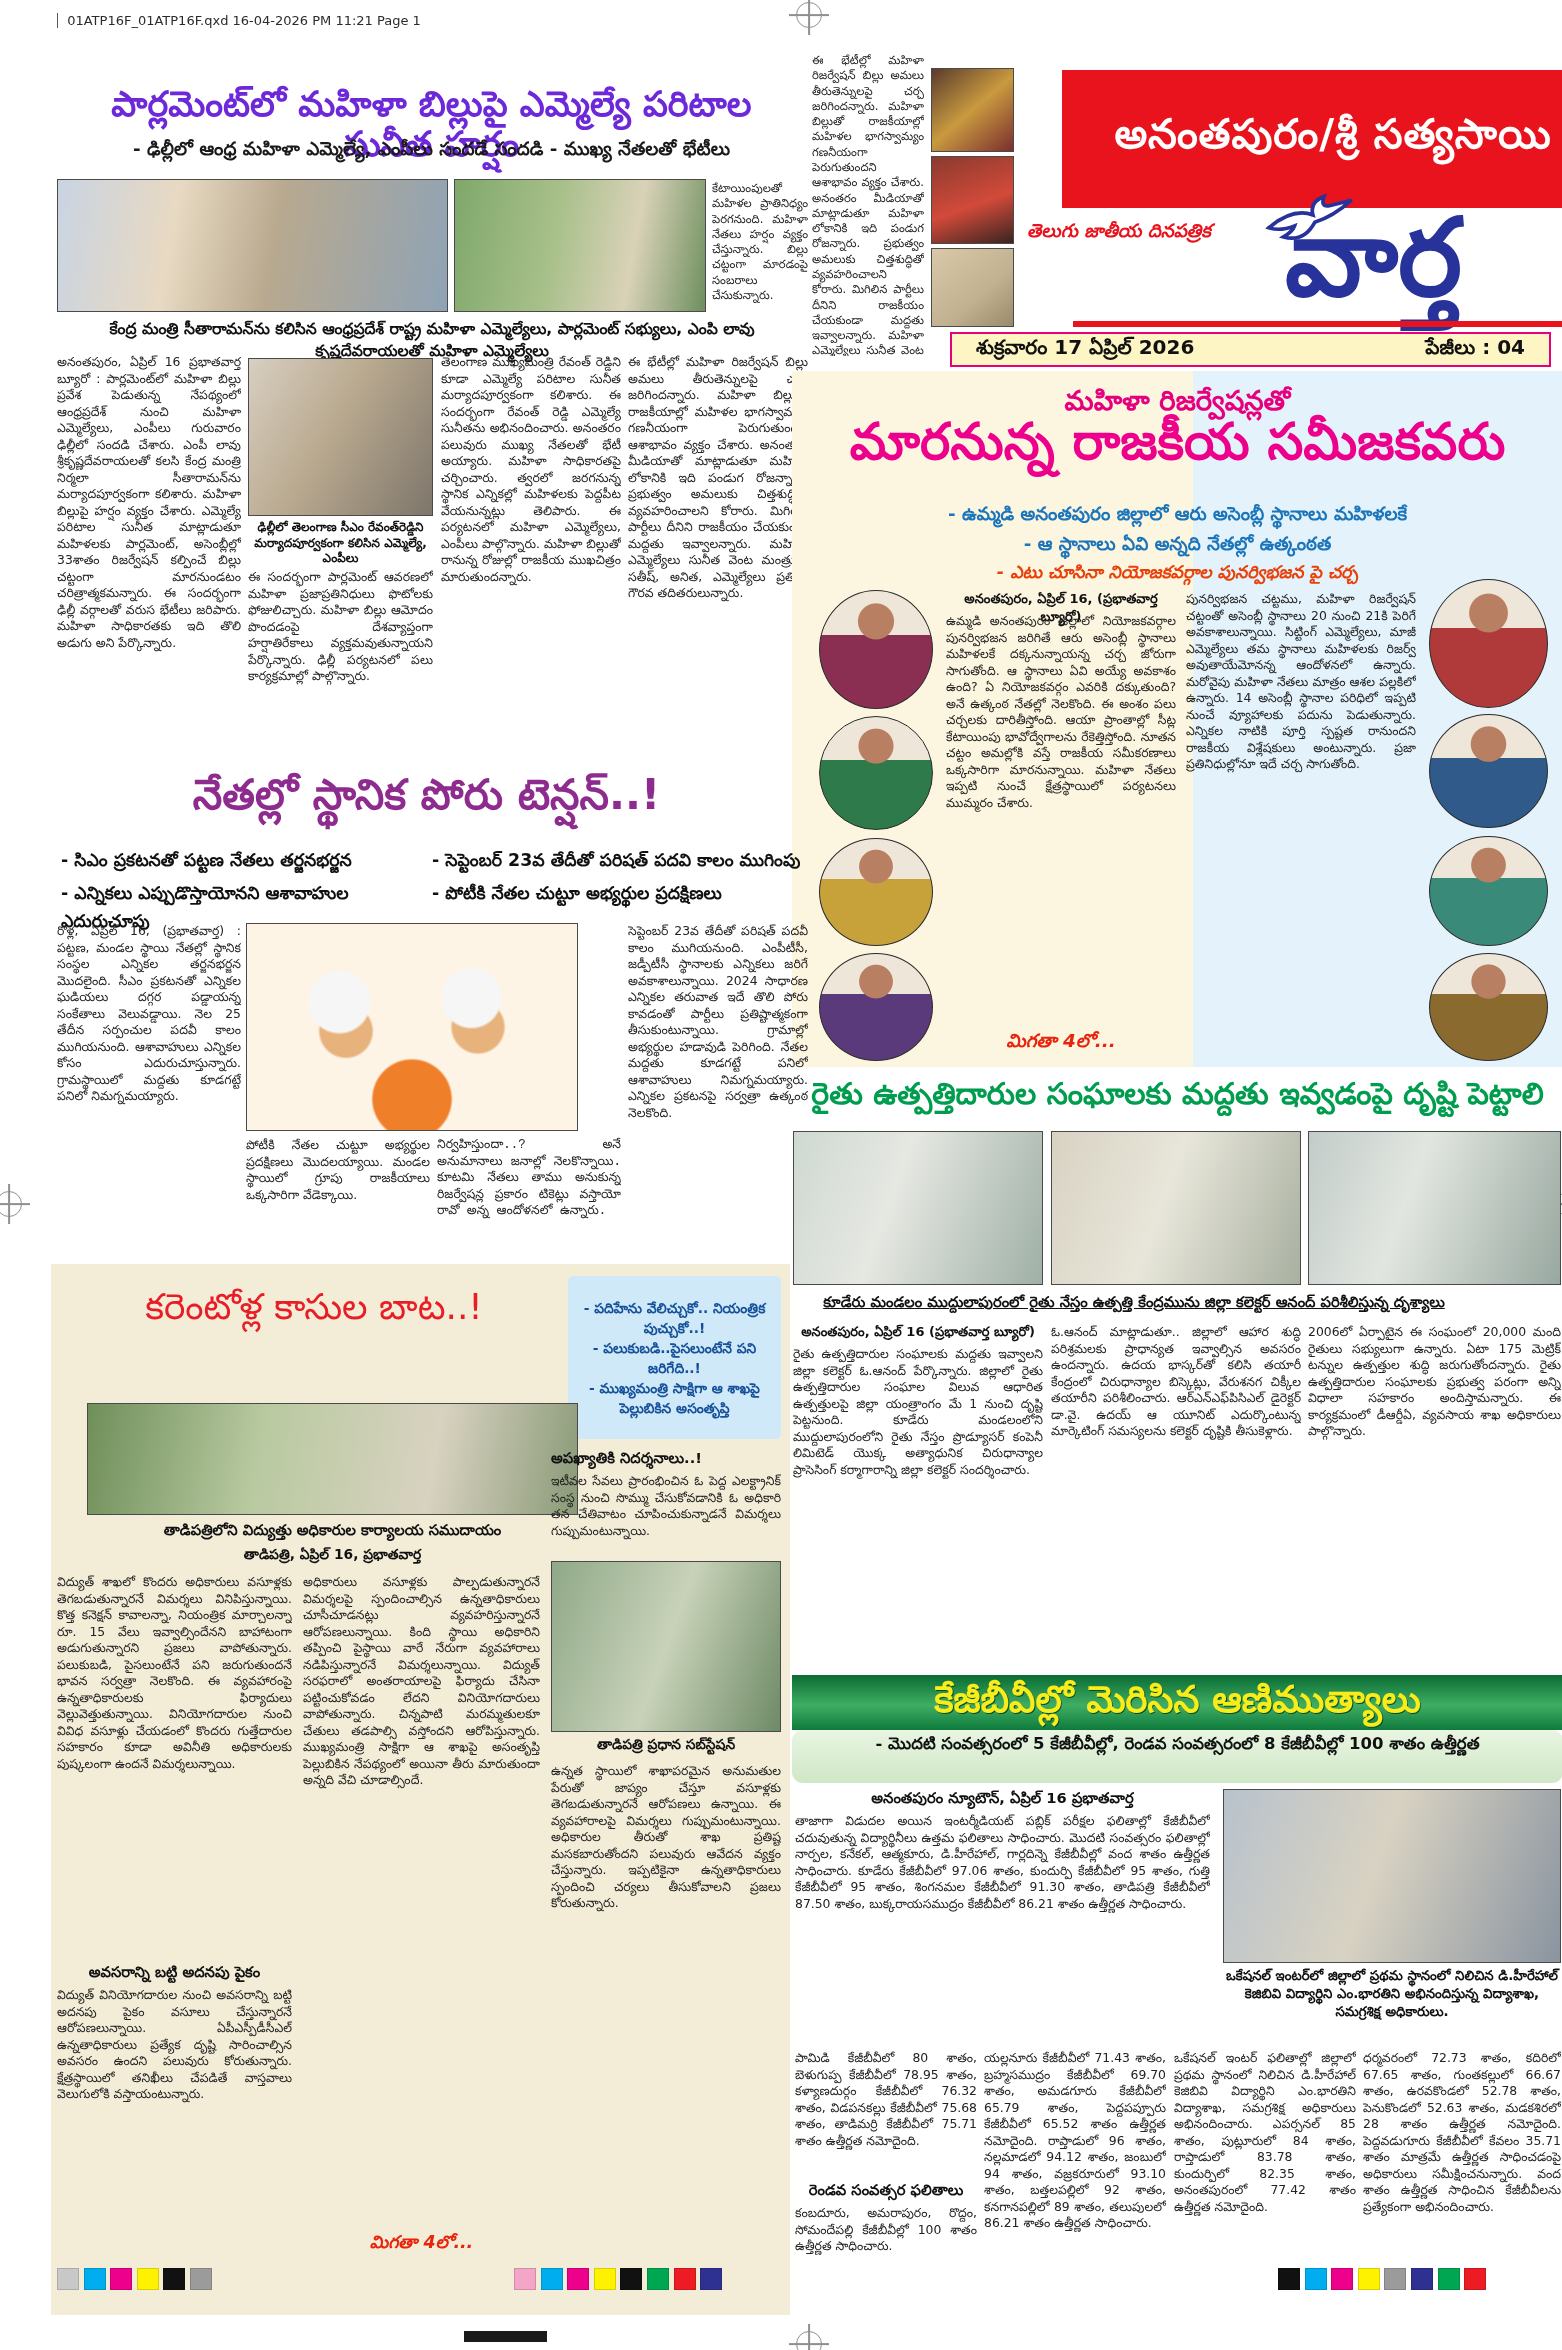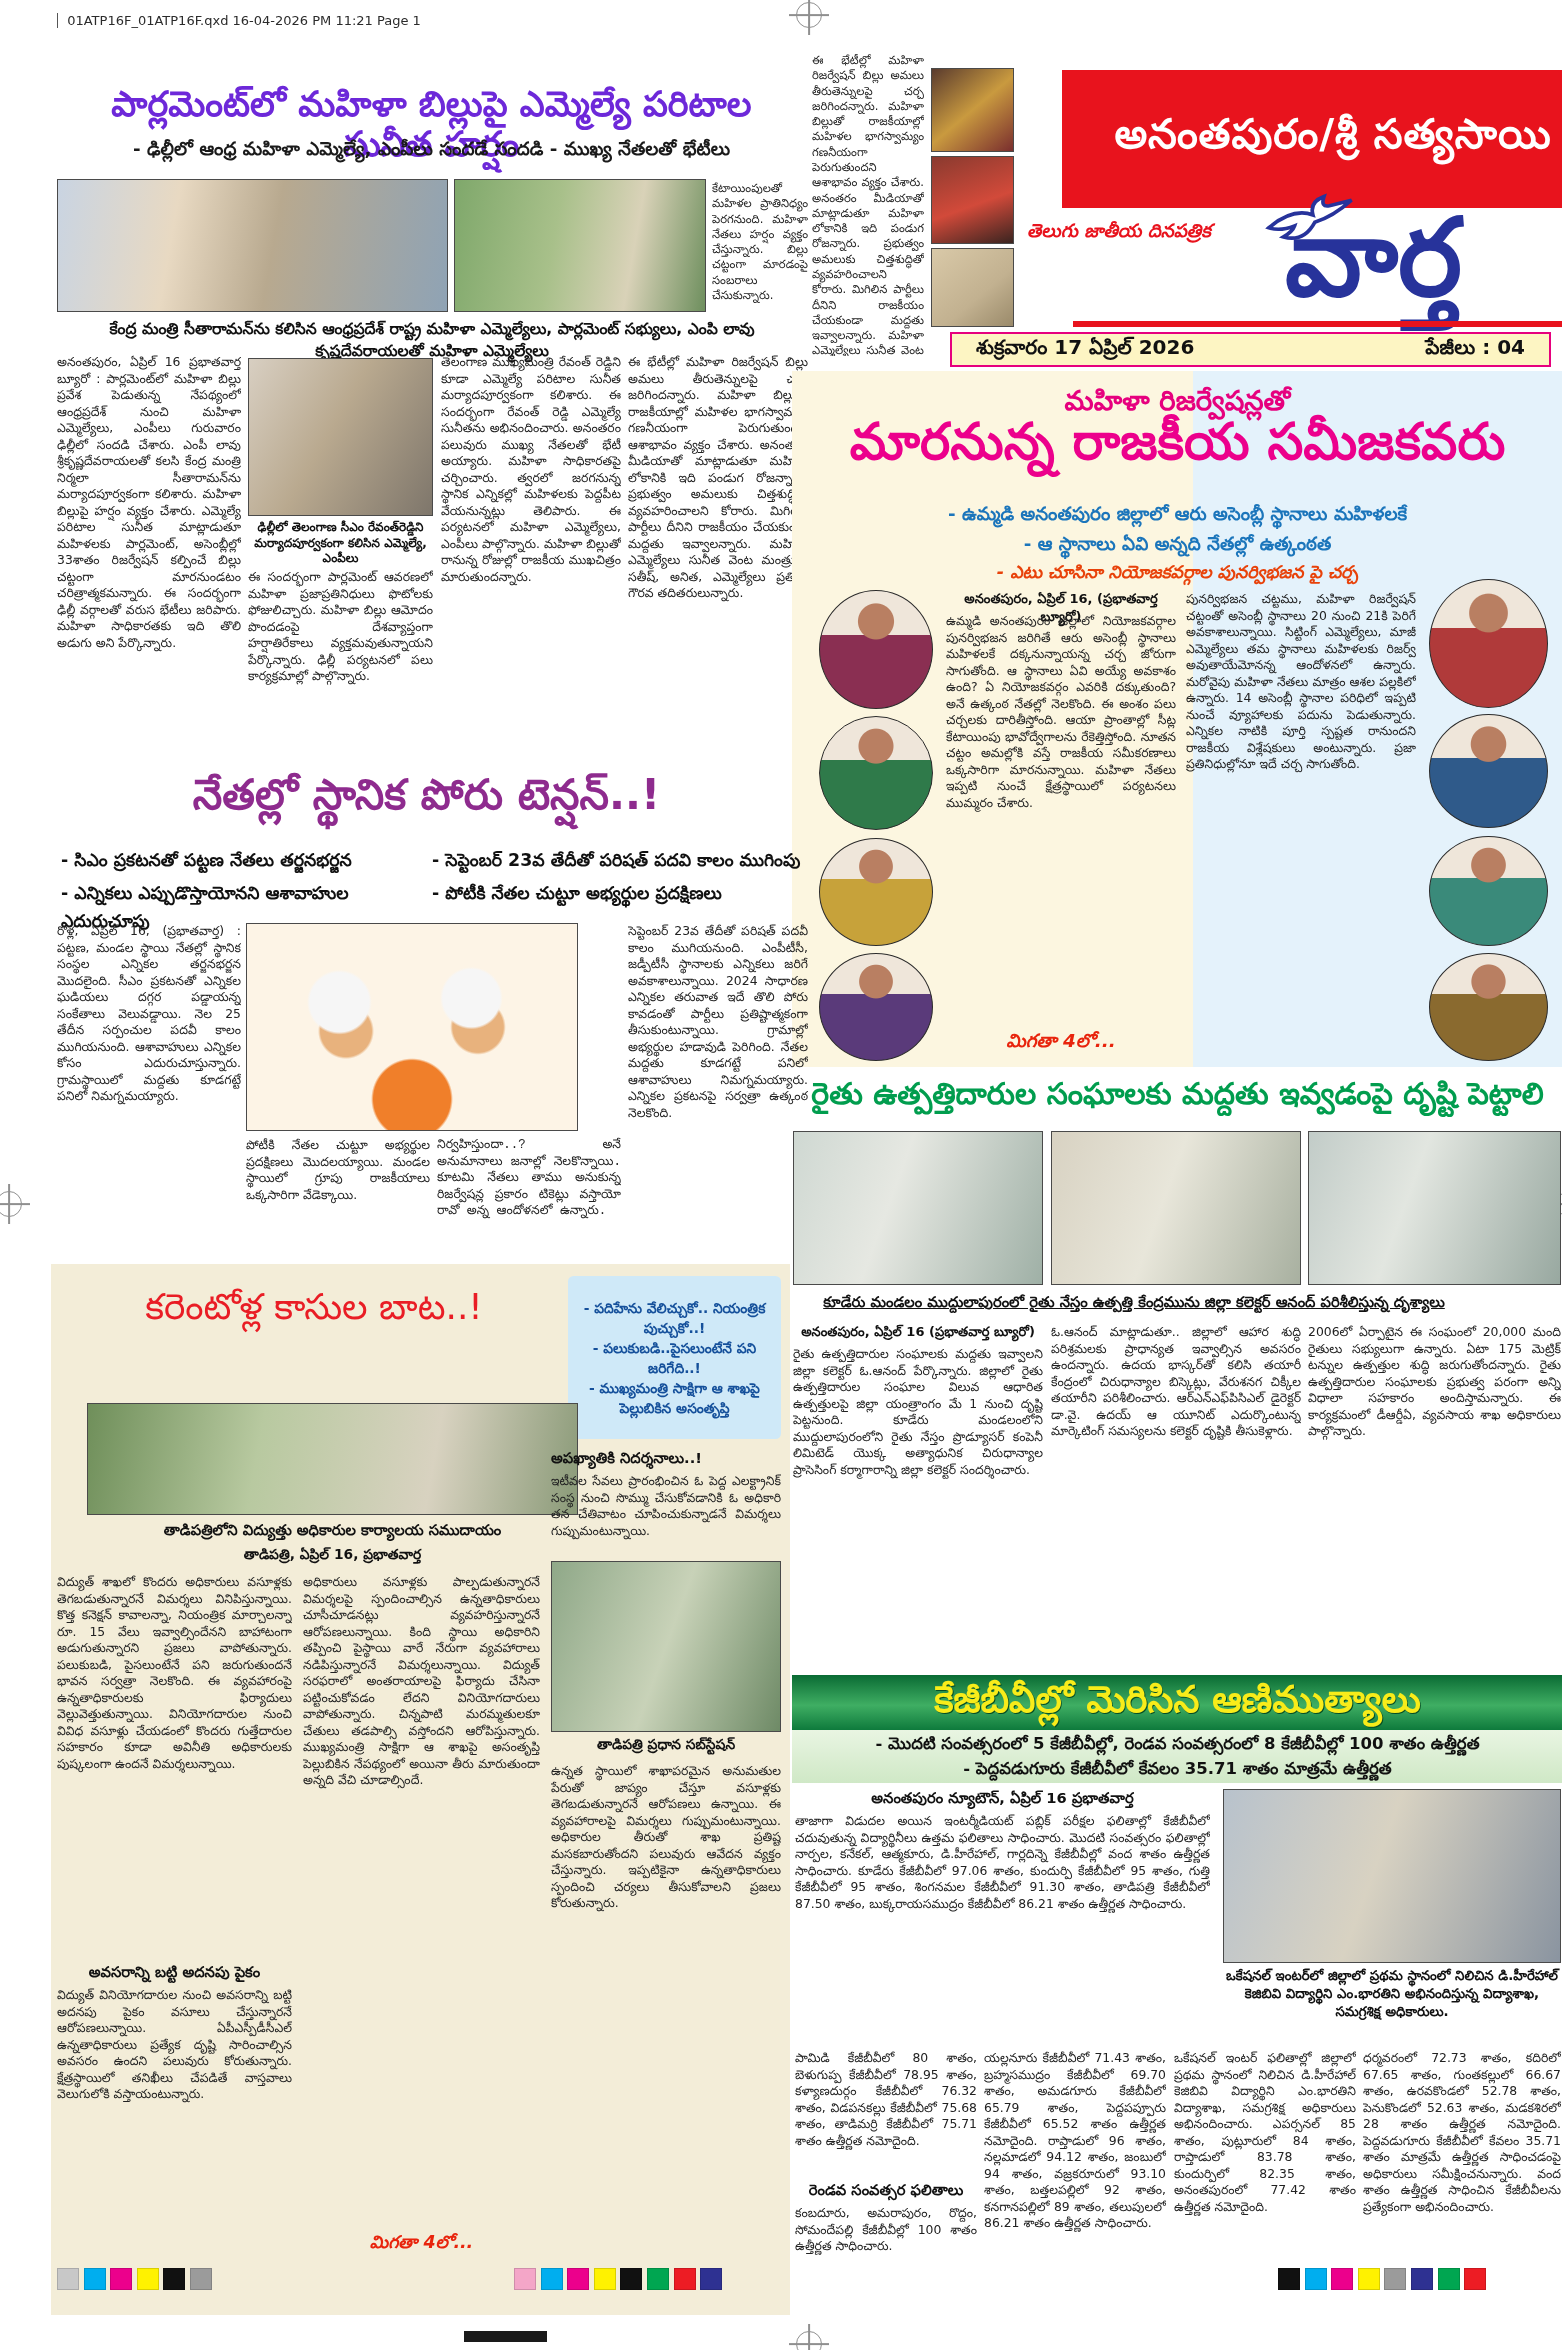--- a/index.html
+++ b/index.html
@@ -138,23 +138,22 @@
 <div class="ab ph" style="left:1308px;top:1131px;width:253px;height:154px;background:linear-gradient(110deg,#c2ccc8,#e2e6e0 40%,#98a8a0);"></div>
 <div class="ab capt" style="left:750px;top:1293px;width:768px;font-size:14.7px;text-decoration:underline;">కూడేరు మండలం ముద్దులాపురంలో రైతు నేస్తం ఉత్పత్తి కేంద్రమును జిల్లా కలెక్టర్ ఆనంద్ పరిశీలిస్తున్న దృశ్యాలు</div>
 <div class="ab dl" style="left:793px;top:1324px;width:250px;font-size:13px;">అనంతపురం, ఏప్రిల్ 16 (ప్రభాతవార్త బ్యూరో)</div>
 <div class="ab jc" style="left:793px;top:1346px;width:250px;height:316px;">రైతు ఉత్పత్తిదారుల సంఘాలకు మద్దతు ఇవ్వాలని జిల్లా కలెక్టర్ ఓ.ఆనంద్ పేర్కొన్నారు. జిల్లాలో రైతు ఉత్పత్తిదారుల సంఘాల విలువ ఆధారిత ఉత్పత్తులపై జిల్లా యంత్రాంగం మే 1 నుంచి దృష్టి పెట్టనుంది. కూడేరు మండలంలోని ముద్దులాపురంలోని రైతు నేస్తం ప్రొడ్యూసర్ కంపెనీ లిమిటెడ్ యొక్క అత్యాధునిక చిరుధాన్యాల ప్రాసెసింగ్ కర్మాగారాన్ని జిల్లా కలెక్టర్ సందర్శించారు.</div>
 <div class="ab jc" style="left:1051px;top:1324px;width:250px;height:338px;">ఓ.ఆనంద్ మాట్లాడుతూ.. జిల్లాలో ఆహార శుద్ధి పరిశ్రమలకు ప్రాధాన్యత ఇవ్వాల్సిన అవసరం ఉందన్నారు. ఉదయ భాస్కర్‌తో కలిసి తయారీ కేంద్రంలో చిరుధాన్యాల బిస్కెట్లు, వేరుశనగ చిక్కీల తయారీని పరిశీలించారు. ఆర్‌ఎన్‌ఎఫ్‌పిసిఎల్ డైరెక్టర్ డా.వై. ఉదయ్ ఆ యూనిట్ ఎదుర్కొంటున్న మార్కెటింగ్ సమస్యలను కలెక్టర్ దృష్టికి తీసుకెళ్లారు.</div>
 <div class="ab jc" style="left:1308px;top:1324px;width:253px;height:338px;">2006లో ఏర్పాటైన ఈ సంఘంలో 20,000 మంది రైతులు సభ్యులుగా ఉన్నారు. ఏటా 175 మెట్రిక్ టన్నుల ఉత్పత్తుల శుద్ధి జరుగుతోందన్నారు. రైతు ఉత్పత్తిదారుల సంఘాలకు ప్రభుత్వ పరంగా అన్ని విధాలా సహకారం అందిస్తామన్నారు. ఈ కార్యక్రమంలో డీఆర్డీఏ, వ్యవసాయ శాఖ అధికారులు పాల్గొన్నారు.</div>
 
 <div class="ab kgbv-banner" style="left:792px;top:1675px;width:771px;height:55px;">
   <span>కేజీబీవీల్లో మెరిసిన ఆణిముత్యాలు</span>
 </div>
-<div class="ab kgbv-sub" style="left:792px;top:1730px;width:771px;height:53px;padding-top:1.8px;box-sizing:border-box;">
+<div class="ab kgbv-sub" style="left:792px;top:1730px;width:771px;height:53px;padding-top:1.8px;box-sizing:border-box;border-radius:11px;">
   <div>- మొదటి సంవత్సరంలో  5 కేజీబీవీల్లో, రెండవ సంవత్సరంలో 8 కేజీబీవీల్లో 100 శాతం ఉత్తీర్ణత</div>
-  <div>- పెద్దవడుగూరు కేజీబీవీలో కేవలం 35.71 శాతం మాత్రమే ఉత్తీర్ణత</div>
 </div>
 <div class="ab dl" style="left:795px;top:1789px;width:415px;font-size:14.7px;">అనంతపురం న్యూటౌన్, ఏప్రిల్ 16 ప్రభాతవార్త</div>
 <div class="ab jc" style="left:795px;top:1813px;width:415px;height:230px;">తాజాగా విడుదల అయిన ఇంటర్మీడియట్ పబ్లిక్ పరీక్షల ఫలితాల్లో కేజీబీవీలో చదువుతున్న విద్యార్థినీలు ఉత్తమ ఫలితాలు సాధించారు. మొదటి సంవత్సరం ఫలితాల్లో నార్పల, కనేకల్, ఆత్మకూరు, డి.హీరేహాల్, గార్లదిన్నె కేజీబీవీల్లో వంద శాతం ఉత్తీర్ణత సాధించారు. కూడేరు కేజీబీవీలో 97.06 శాతం, కుందుర్పి కేజీబీవీలో 95 శాతం, గుత్తి కేజీబీవీలో 95 శాతం, శింగనమల కేజీబీవీలో 91.30 శాతం, తాడిపత్రి కేజీబీవీలో 87.50 శాతం, బుక్కరాయసముద్రం కేజీబీవీలో 86.21 శాతం ఉత్తీర్ణత సాధించారు.</div>
 <div class="ab ph" style="left:1223px;top:1789px;width:338px;height:174px;background:linear-gradient(110deg,#b8c2cc,#d8d2c2 45%,#8a94a0);"></div>
 <div class="ab capt" style="left:1223px;top:1967px;width:338px;font-size:13.3px;line-height:1.35;">ఒకేషనల్ ఇంటర్‌లో జిల్లాలో ప్రథమ స్థానంలో నిలిచిన డి.హీరేహాల్ కెజిబివి విద్యార్థిని ఎం.భారతిని అభినందిస్తున్న విద్యాశాఖ, సమగ్రశిక్ష అధికారులు.</div>
 <div class="ab" style="left:795px;top:2050px;width:182px;height:259px;">
   <div class="jc" style="height:127px;">పామిడి కేజీబీవీలో 80 శాతం, బెళుగుప్ప కేజీబీవీలో 78.95 శాతం, కళ్యాణదుర్గం కేజీబీవీలో 76.32 శాతం, విడపనకల్లు కేజీబీవీలో 75.68 శాతం, తాడిమర్రి కేజీబీవీలో 75.71 శాతం ఉత్తీర్ణత నమోదైంది.</div>
   <div class="bold-center" style="margin:3.7px 0;">రెండవ సంవత్సర ఫలితాలు</div>
   <div class="jc" style="height:101px;">కంబదూరు, అమరాపురం, రొద్దం, సోమందేపల్లి కేజీబీవీల్లో 100 శాతం ఉత్తీర్ణత సాధించారు.</div>
 </div>

